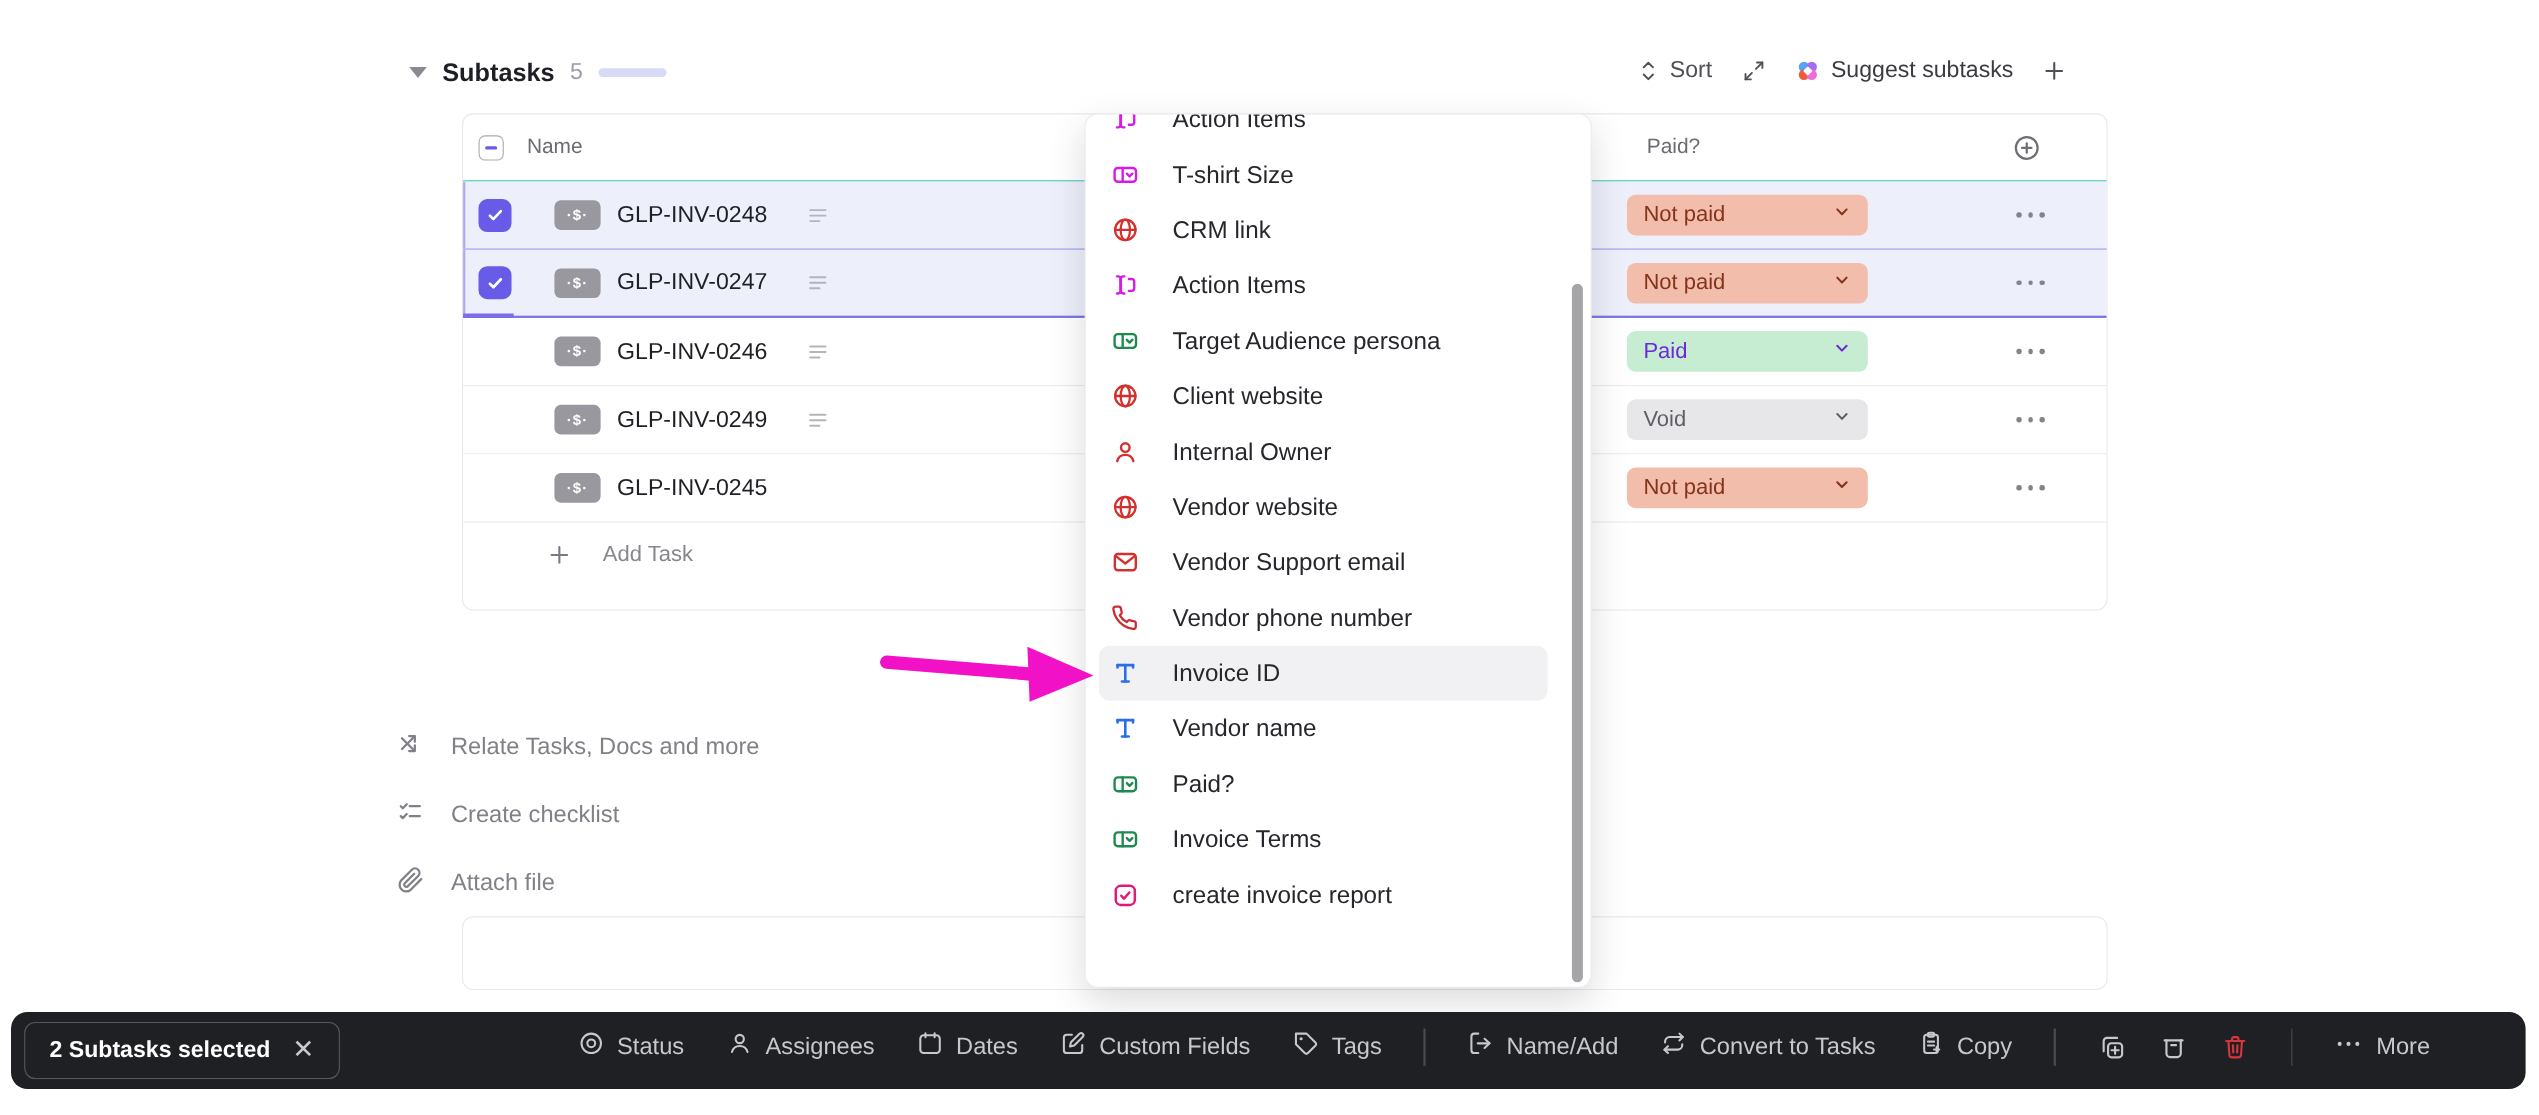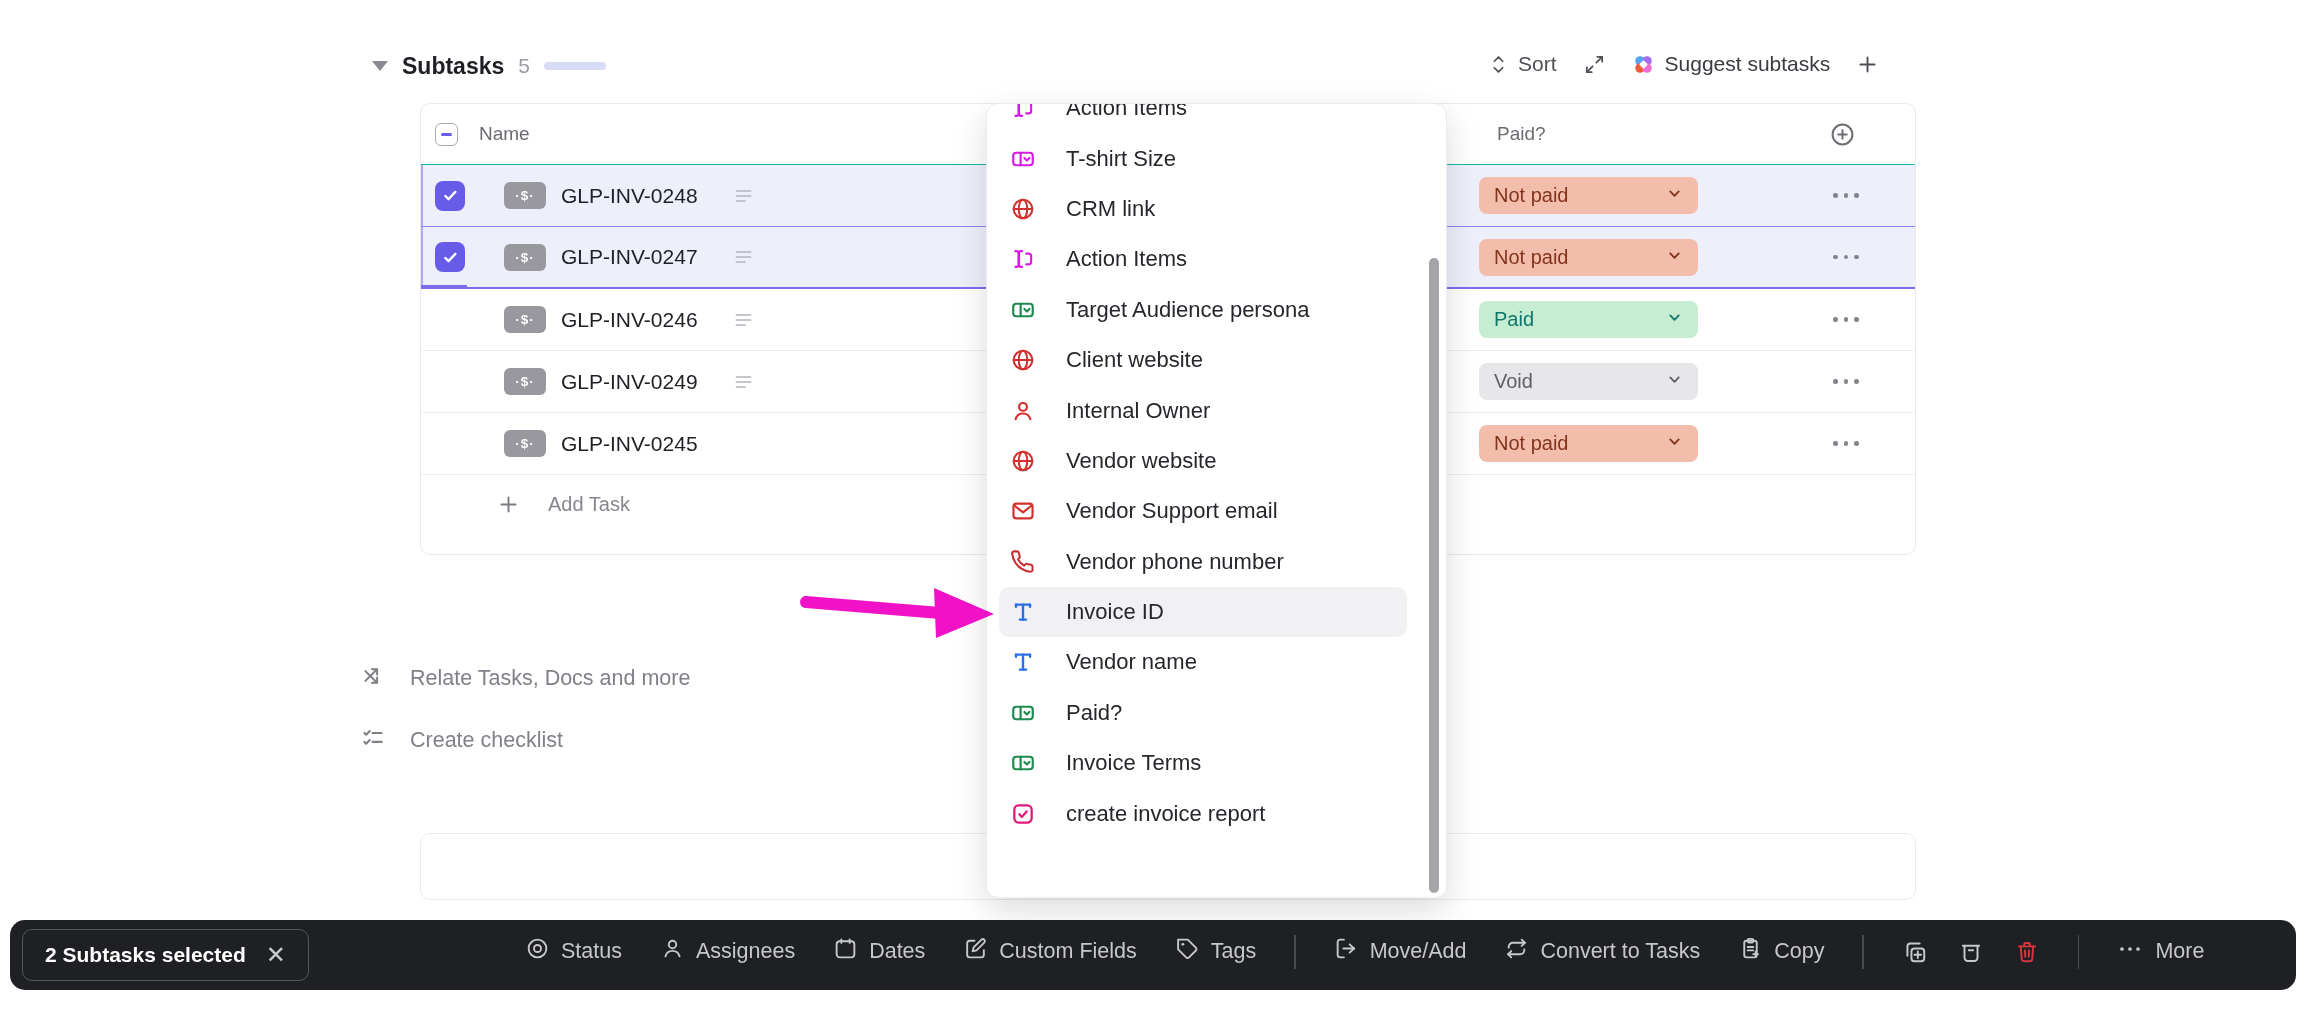--- a/index.html
+++ b/index.html
@@ -202,21 +202,21 @@
           </div>
         </div>
         <div class="row">
           <span class="money-badge">·$·</span>
           <span class="task-name">GLP-INV-0246</span>
           <span class="desc-icon" style="left: 311.2px;">
             <svg viewBox="0 0 24 24" fill="none" stroke="currentColor" stroke-width="1.7" stroke-linecap="round" stroke-linejoin="round">
               <path d="M4.5 7h14M4.5 12h14M4.5 17h8.5"></path>
             </svg>
           </span>
-          <div class="paid-pill" style="background: rgb(198, 237, 210); color: #0f766e;">
+          <div class="paid-pill" style="background: rgb(198, 237, 210); color: #6d28d9;">
             <span>Paid</span>
             <span><svg viewBox="0 0 24 24" fill="none" stroke="currentColor" stroke-width="2.6" stroke-linecap="round" stroke-linejoin="round">
                 <path d="M6 9l6 6.2L18 9"></path>
               </svg></span>
           </div>
           <div class="row-dots">
             <i></i>
             <i></i>
             <i></i>
           </div>
@@ -278,20 +278,26 @@
         <span class="lbl">Relate Tasks, Docs and more</span>
       </div>
       <div class="laction">
         <span><svg viewBox="0 0 24 24" fill="none" stroke="currentColor" stroke-width="1.9" stroke-linecap="round" stroke-linejoin="round">
             <path d="M11.5 7.3H20M11.5 15.6H20"></path>
             <path d="M4 7.3l1.7 1.7L9 5.6"></path>
             <path d="M4 15.6l1.7 1.7L9 13.9"></path>
           </svg></span>
         <span class="lbl">Create checklist</span>
       </div>
+      <div class="laction">
+        <span><svg viewBox="0 0 24 24" fill="none" stroke="currentColor" stroke-width="1.9" stroke-linecap="round" stroke-linejoin="round">
+            <path d="M21.2 11.3l-8.9 8.9a5.6 5.6 0 0 1-7.9-7.9l8.9-8.9a3.7 3.7 0 0 1 5.3 5.3l-8.9 8.8a1.9 1.9 0 0 1-2.6-2.6l8.2-8.2"></path>
+          </svg></span>
+        <span class="lbl">Attach file</span>
+      </div>
     </div>
 
   <div class="empty-box"></div>
 
   <div class="menu">
     <div class="menu-list" id="menu-list">
         <div class="menu-item">
           <span class="mi" style="color: rgb(214, 27, 228);">
             <svg viewBox="0 0 24 24" fill="none" stroke="currentColor" stroke-width="2" stroke-linecap="round" stroke-linejoin="round">
               <path d="M5 4.8h1c1 0 1.9.6 1.9 2v10.4c0 1.4-.9 2-1.9 2H5"></path>
@@ -488,21 +494,21 @@
             </svg></span>
           <span>Tags</span>
         </span>
         <span class="sdivider"></span>
         <span class="sbtn">
           <span><svg viewBox="0 0 24 24" fill="none" stroke="currentColor" stroke-width="1.8" stroke-linecap="round" stroke-linejoin="round">
               <path d="M9.5 20.5H6a2.5 2.5 0 0 1-2.5-2.5V6A2.5 2.5 0 0 1 6 3.5h3.5"></path>
               <path d="M15 16l4.3-4L15 8"></path>
               <path d="M19.3 12H9"></path>
             </svg></span>
-          <span>Move/Add</span>
+          <span>Name/Add</span>
         </span>
         <span class="sbtn">
           <span><svg viewBox="0 0 24 24" fill="none" stroke="currentColor" stroke-width="1.8" stroke-linecap="round" stroke-linejoin="round">
               <path d="M17 3.5l3 3-3 3"></path>
               <path d="M20 6.5H8.5a4 4 0 0 0-4 4v.7"></path>
               <path d="M7 20.5l-3-3 3-3"></path>
               <path d="M4 17.5h11.5a4 4 0 0 0 4-4v-.7"></path>
             </svg></span>
           <span>Convert to Tasks</span>
         </span>

